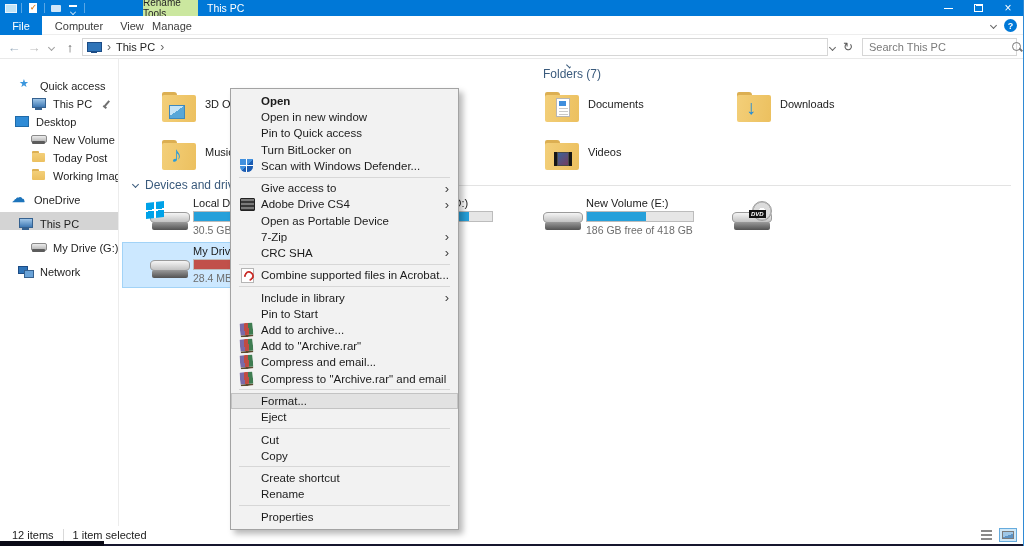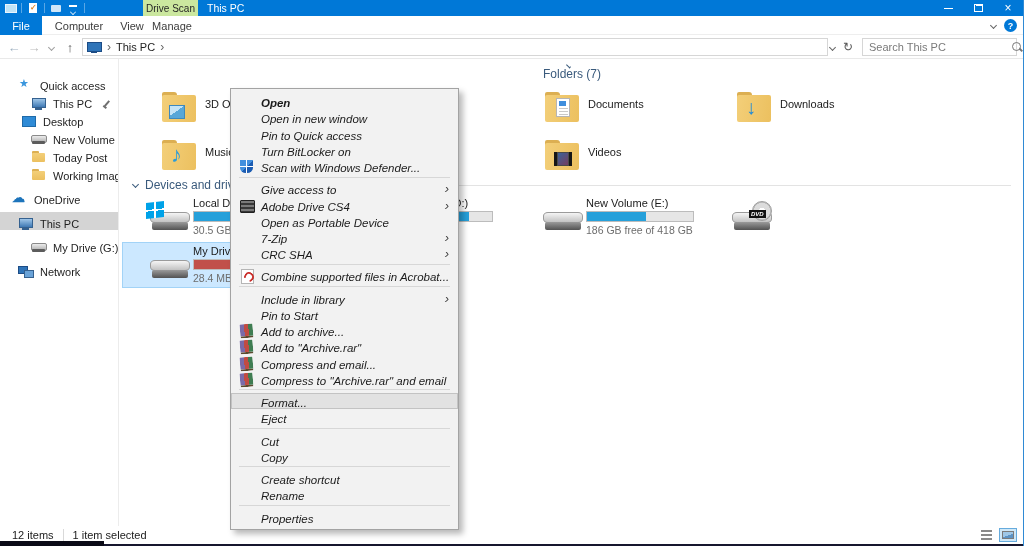--- a/index.html
+++ b/index.html
@@ -117,21 +117,21 @@
     background:radial-gradient(circle, #ffffff 0 3px, #dcdcdc 3px 8px, #bfbfbf 8px); border:1px solid #9e9e9e; }
   .ovl-dvd::after { content:"DVD"; position:absolute; left:-4px; bottom:2px; background:#111; color:#fff; font-size:6px; line-height:8px; padding:0 2px; font-weight:bold; }
   .dtext { margin-left:3px; min-width:0; }
   .dlabel { white-space:nowrap; }
   .dbar { width:108px; height:11px; background:#e6e6e6; border:1px solid #bcbcbc; margin-top:2px; }
   .dbar i { display:block; height:100%; }
   .dcap { color:#6d6d6d; font-size:10.5px; margin-top:2px; white-space:nowrap; }
 
   
   #context-menu { position:absolute; left:230px; top:88px; width:229px; z-index:50; background:#f2f2f2; border:1px solid #a3a3a3; box-shadow:4px 4px 6px rgba(0,0,0,.28); padding:4px 0; }
-  .cm-item { height:16.2px; display:flex; align-items:flex-end; font-size:11.5px; color:#1b1b1b; cursor:default;font-style:italic; }
+  .cm-item { height:16.2px; display:flex; align-items:center; font-size:11.5px; color:#1b1b1b; cursor:default; }
   .cm-item.bold .cm-label { font-weight:bold; }
   .cm-item.hover { background:#e2e2e2; outline:1px solid #c3c3c3; outline-offset:-1px; }
   .cm-ico { position:relative; width:23px; height:14px; margin-left:7px; flex:none; }
   .cm-ico.defender::before { content:""; position:absolute; left:2px; top:0; width:13px; height:13px; border-radius:0 0 45% 45%/0 0 40% 40%;
     background:linear-gradient(90deg, transparent 45%, #fff 45% 55%, transparent 55%),
                linear-gradient(0deg, transparent 45%, #fff 45% 55%, transparent 55%),
                linear-gradient(135deg,#4290de 0 50%,#1b5cb2 50%); }
   .cm-ico.adobe-drive::before { content:""; position:absolute; left:2px; top:1px; width:13px; height:11px; background:repeating-linear-gradient(#7a7a7a 0 2px,#383838 2px 4px); border:1px solid #222; border-radius:1px; }
   .cm-ico.acrobat::before { content:""; position:absolute; left:3px; top:0; width:11px; height:13px; background:#fff; border:1px solid #b5b5b5; }
   .cm-ico.acrobat::after { content:""; position:absolute; left:6px; top:3px; width:6px; height:6px; border:2px solid #c9302c; border-radius:50%; border-bottom-color:transparent; transform:rotate(35deg); }
@@ -165,21 +165,21 @@
   <div id="titlebar">
     <div class="qat">
       <span class="qi qi-pc"></span>
       <span class="sep"></span>
       <span class="qi qi-prop"></span>
       <span class="sep"></span>
       <span class="qi qi-fold"></span>
       <span class="qi qi-cust"></span>
       <span class="sep"></span>
     </div>
-    <div id="drive-tools-tab">Drive Scan</div>
+    <div id="drive-tools-tab">Rename Tools</div>
     <div id="win-title">This PC</div>
     <div id="win-controls">
       <span class="wbtn">
           <i class="glyph-min"></i>
         </span>
       <span class="wbtn">
           <i class="glyph-max"></i>
         </span>
       <span class="wbtn">
           <span class="glyph-close">×</span>
@@ -224,21 +224,21 @@
   <div id="sidebar">
       <div class="side-item" style="padding-left: 18px;">
         <span class="sico star"></span>
         <span class="slabel">Quick access</span>
       </div>
       <div class="side-item" style="padding-left: 31px;">
         <span class="sico monitor"></span>
         <span class="slabel">This PC</span>
         <span class="pin"></span>
       </div>
-      <div class="side-item" style="padding-left: 21px;">
+      <div class="side-item" style="padding-left: 14px;">
         <span class="sico desktop"></span>
         <span class="slabel">Desktop</span>
       </div>
       <div class="side-item" style="padding-left: 31px;">
         <span class="sico drive"></span>
         <span class="slabel">New Volume (D:)</span>
       </div>
       <div class="side-item" style="padding-left: 31px;">
         <span class="sico folder"></span>
         <span class="slabel">Today Post</span>

